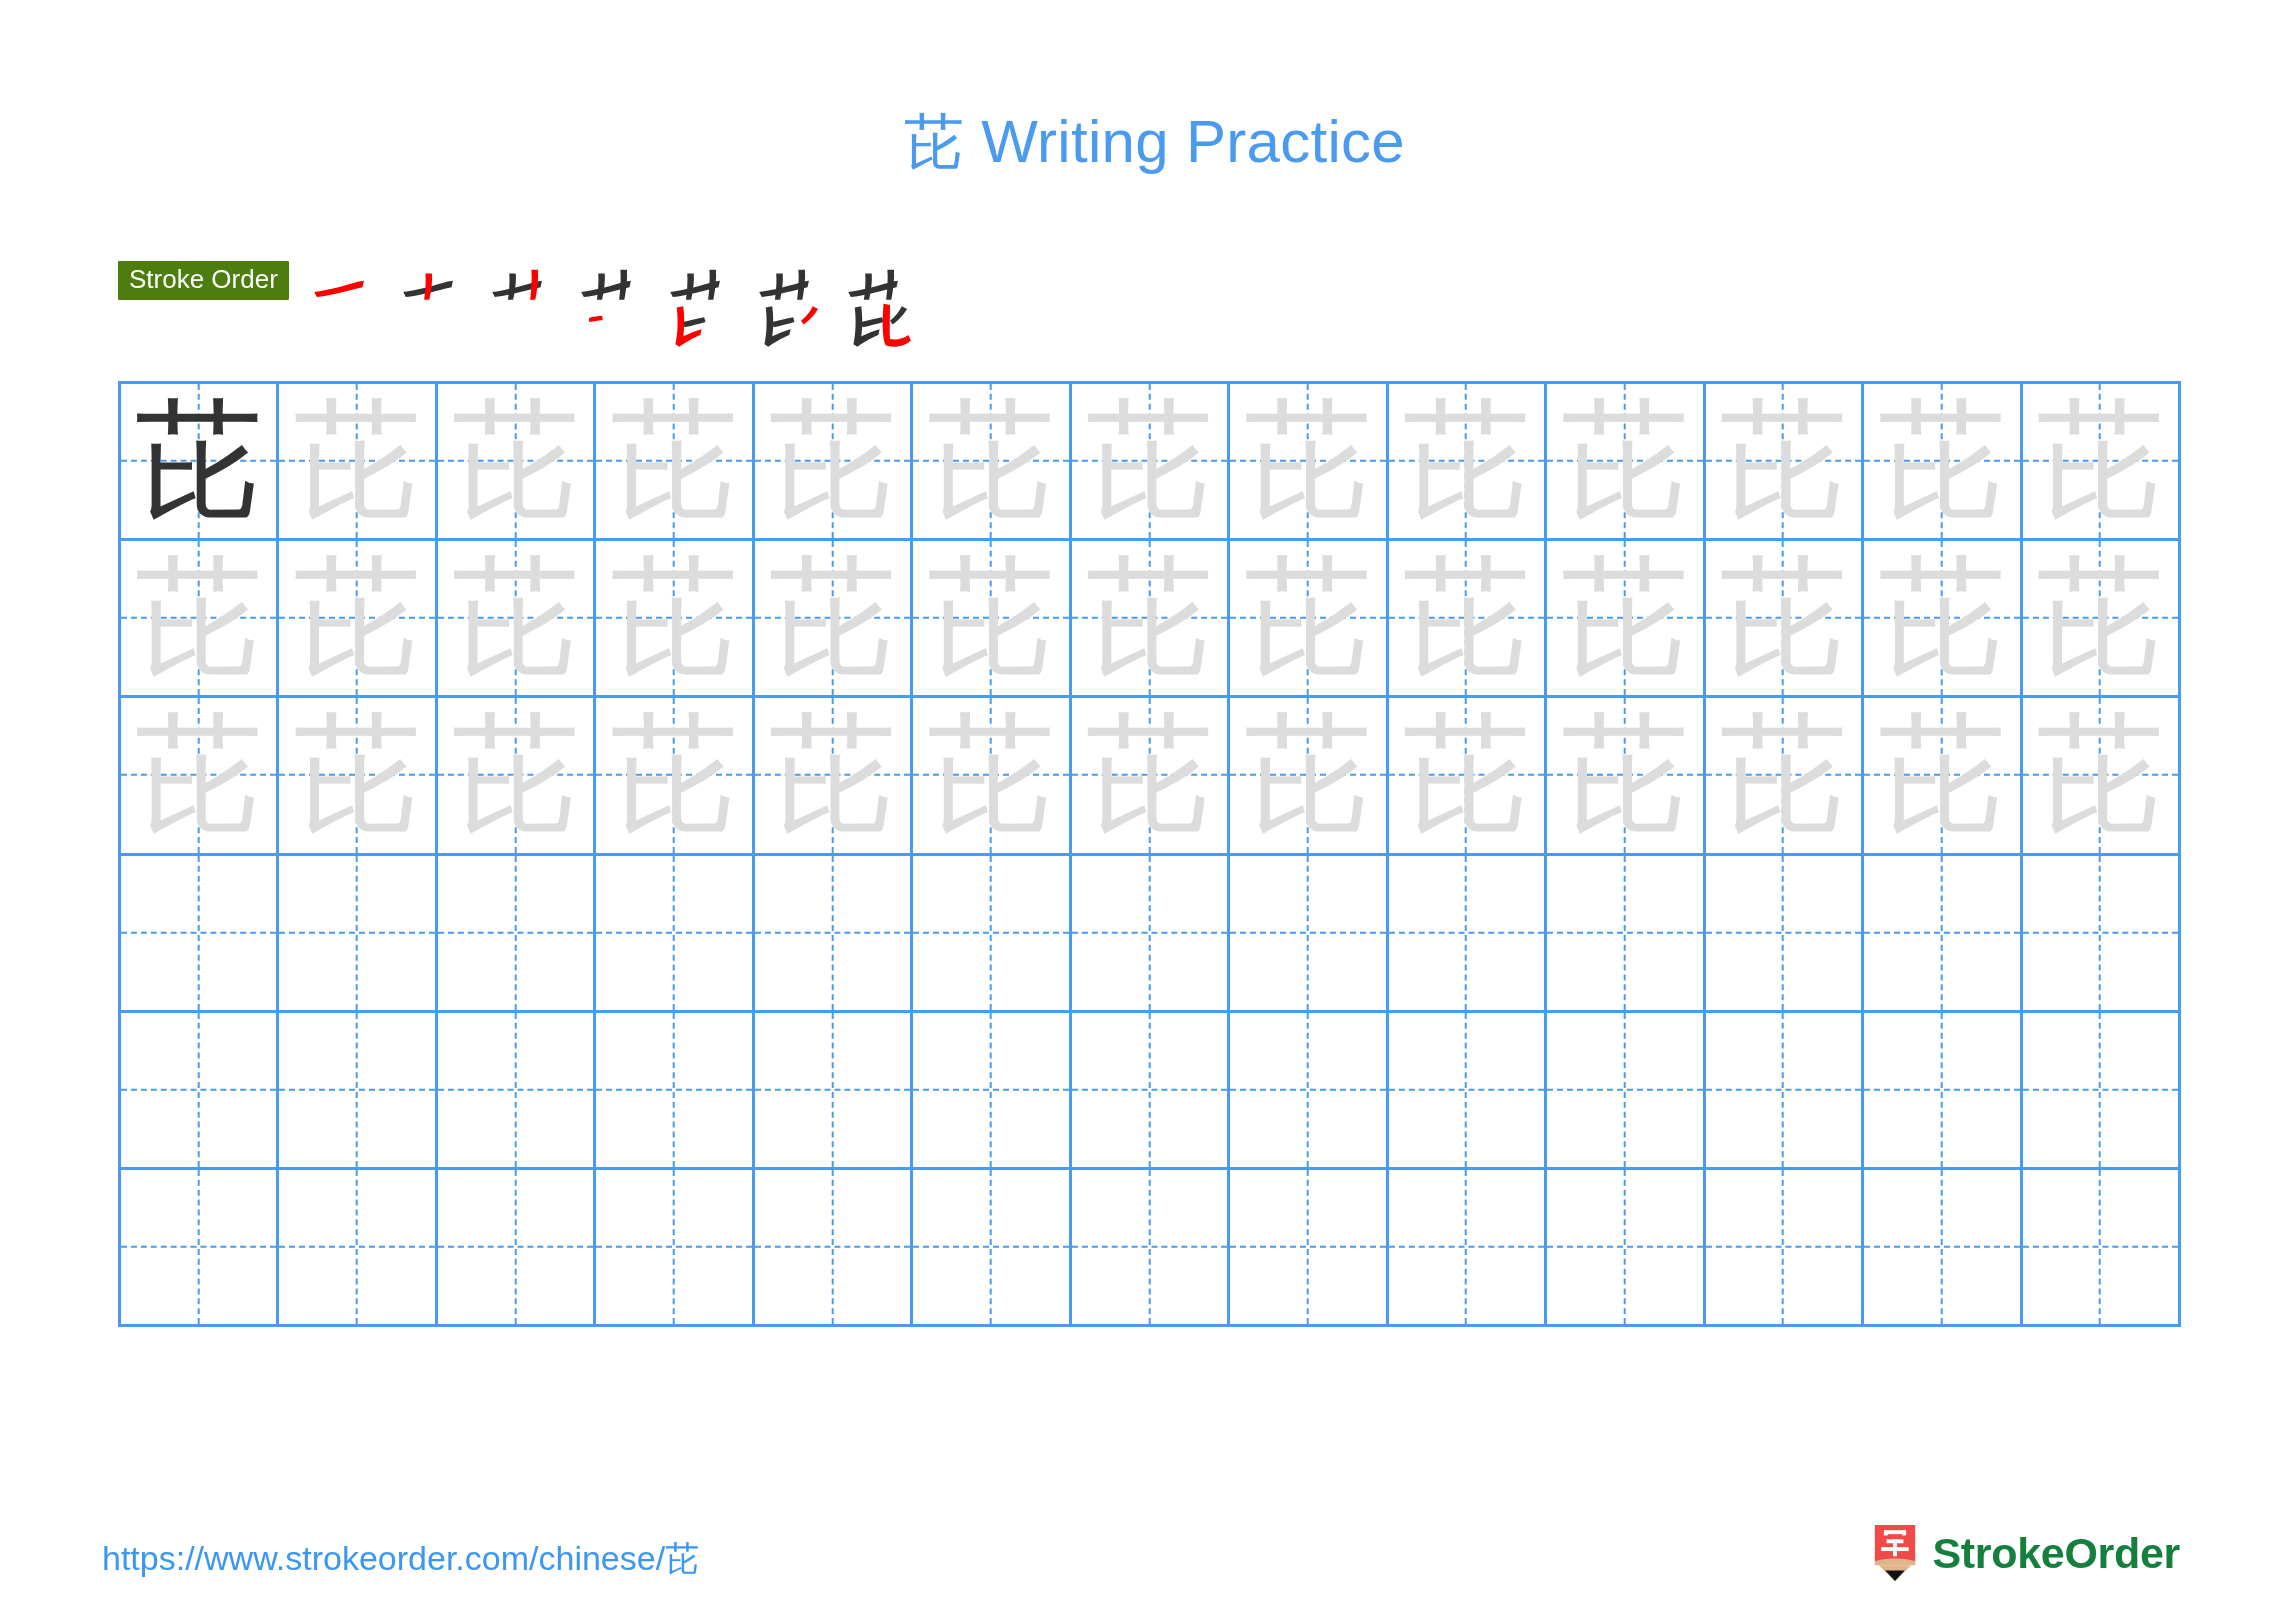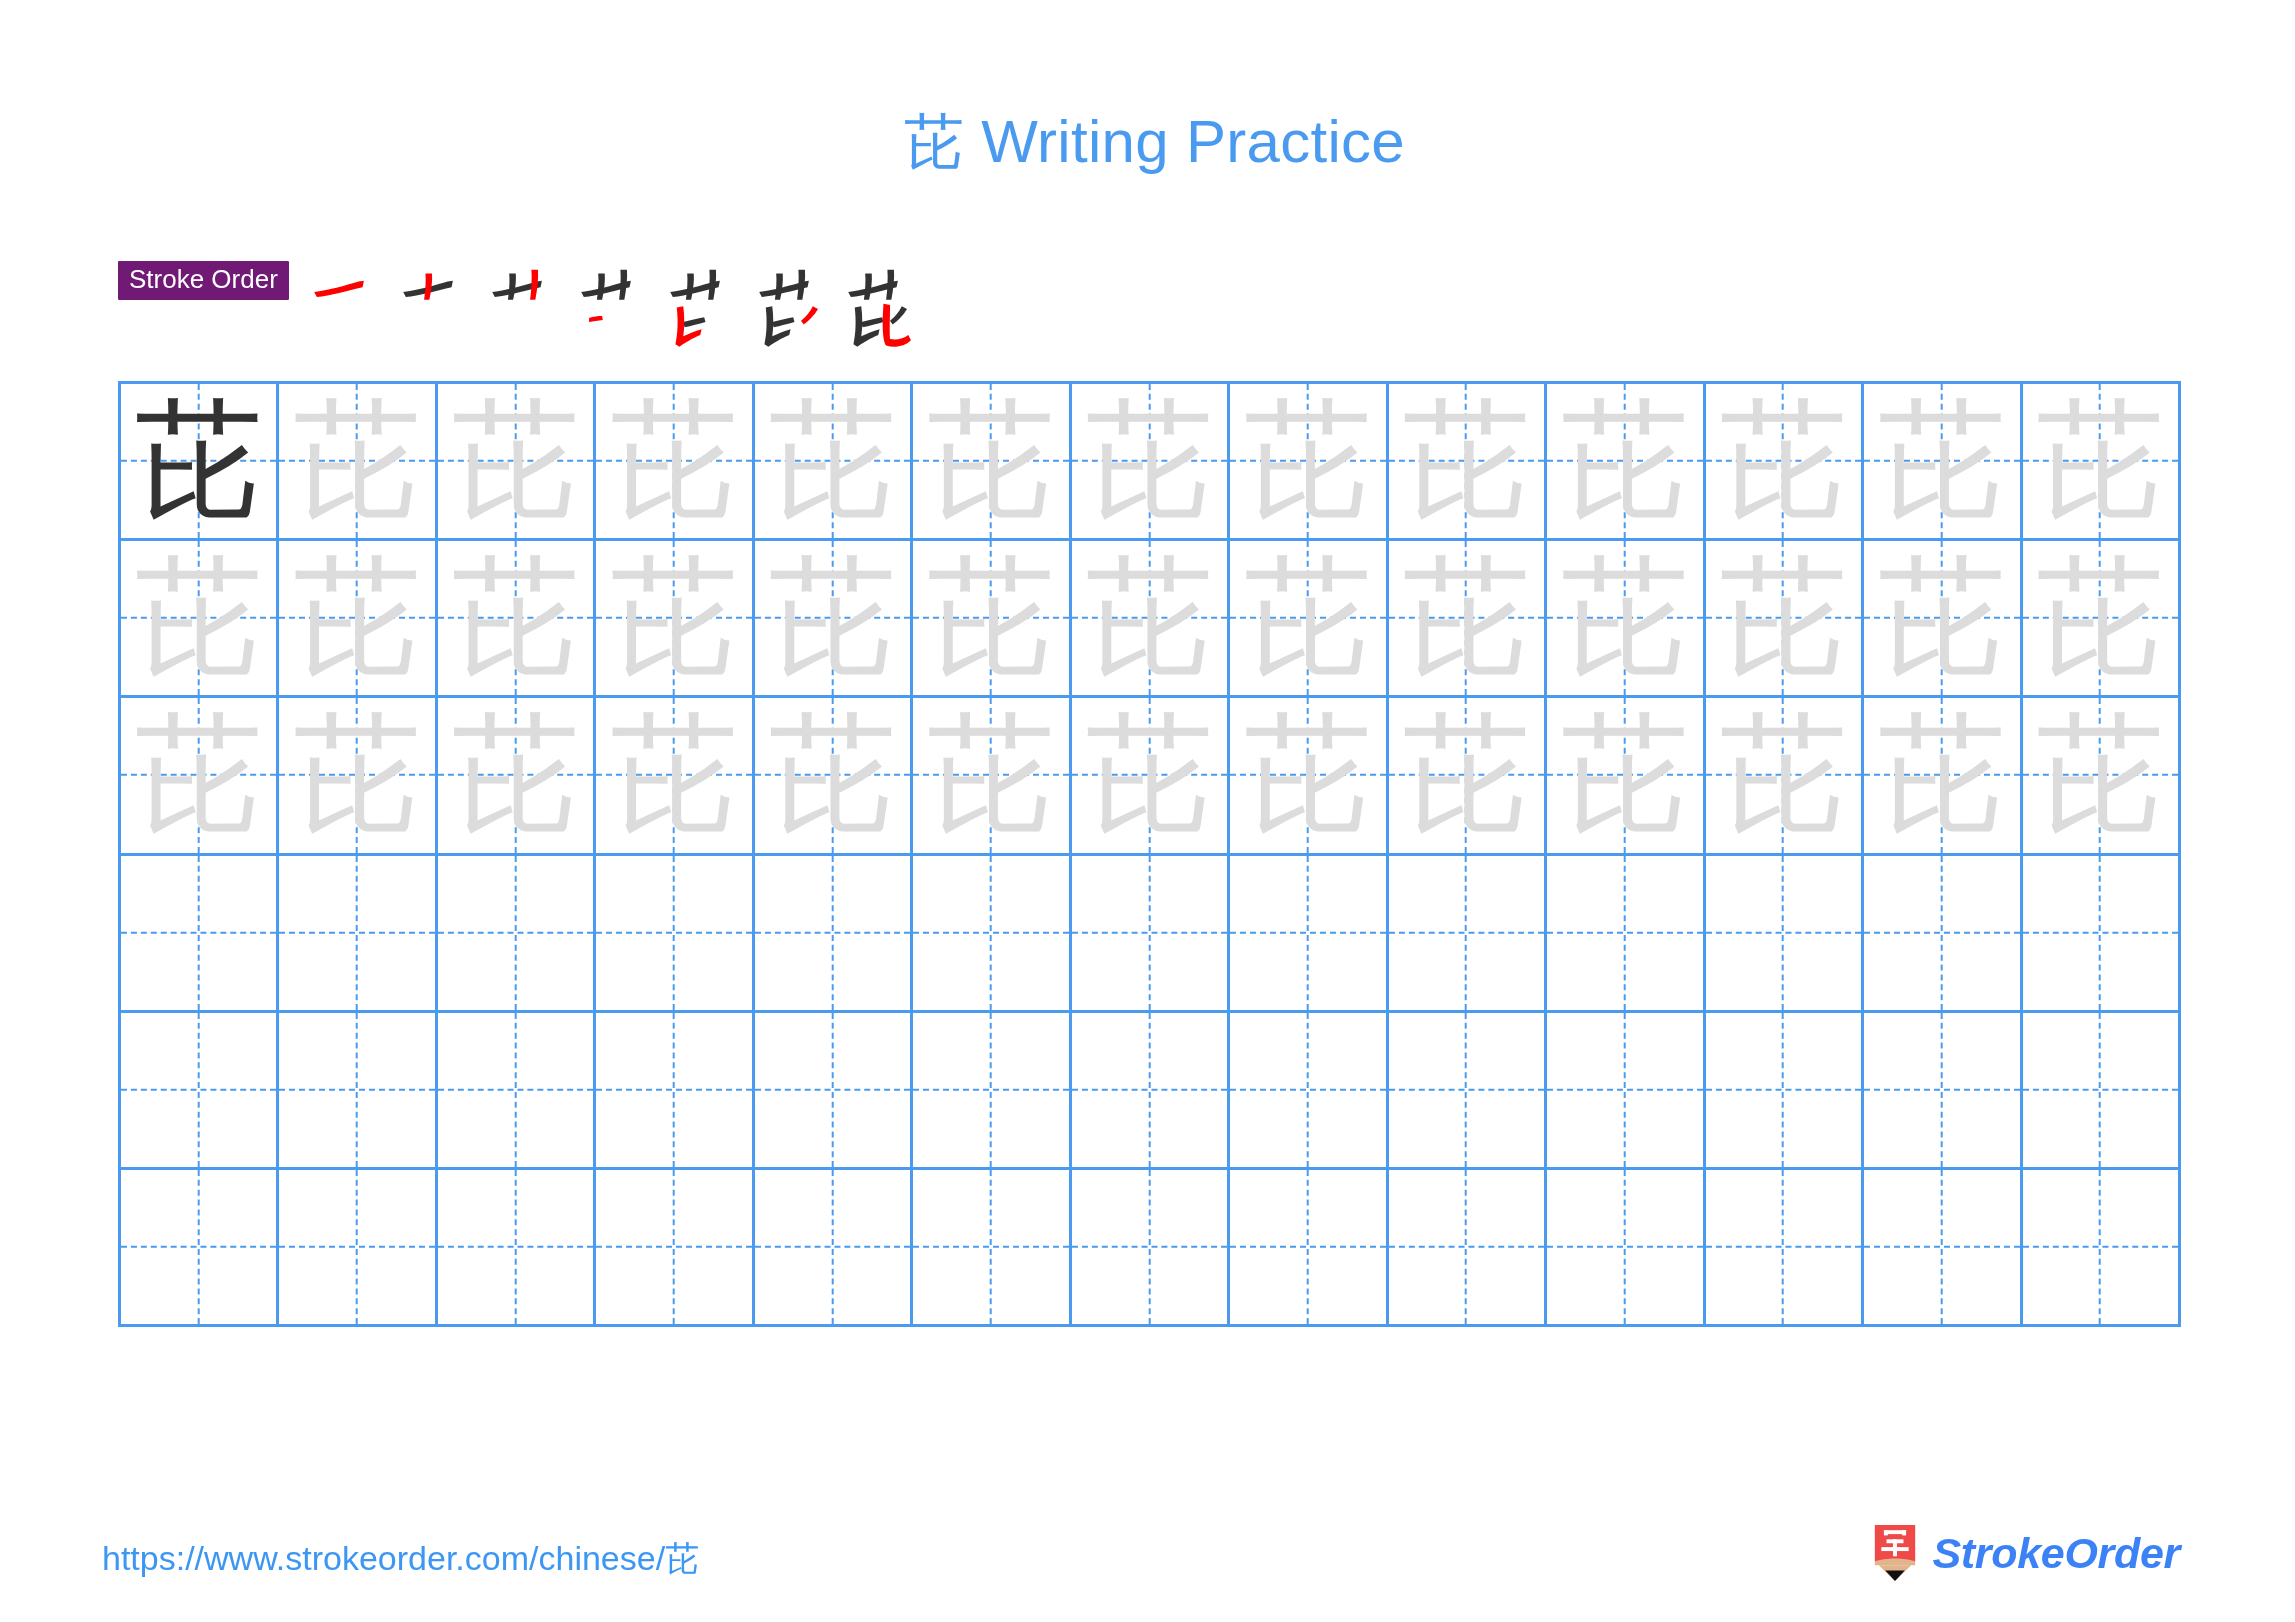--- a/index.html
+++ b/index.html
@@ -34,21 +34,21 @@
   
   .stroke-order-row {
     position: absolute;
     left: 118px;
     top: 254px;
     height: 98px;
     display: flex;
     align-items: flex-start;
   }
   .stroke-order-badge {
-    background: #701a75;
+    background: #4d7c0f;
     color: #ffffff;
     font-size: 26px;
     font-weight: 400;
     padding: 5.9px 11px 7.2px 11px;
     line-height: 1;
     white-space: nowrap;
     margin-top: 6.5px;
     border-radius: 1.3px;
   }
   .stroke-steps {
@@ -156,25 +156,24 @@
   .brand-logo {
     width: 46px;
     height: 56px;
     position: relative;
     margin-right: 14.4px;
   }
   .brand-logo svg { display: block; }
   .brand-name {
     font-size: 43px;
     font-weight: bold;
-    color: #3b82f6;
+    color: #15803d;
     letter-spacing: -0.3px;
     white-space: nowrap;
     line-height: 1;
-    font-style: italic;
   }
 </style>
 </head>
 <body>
 
 <div class="page-title">芘 Writing Practice</div>
 
 <div class="stroke-order-row">
 
   <div class="stroke-order-badge">Stroke Order</div>

